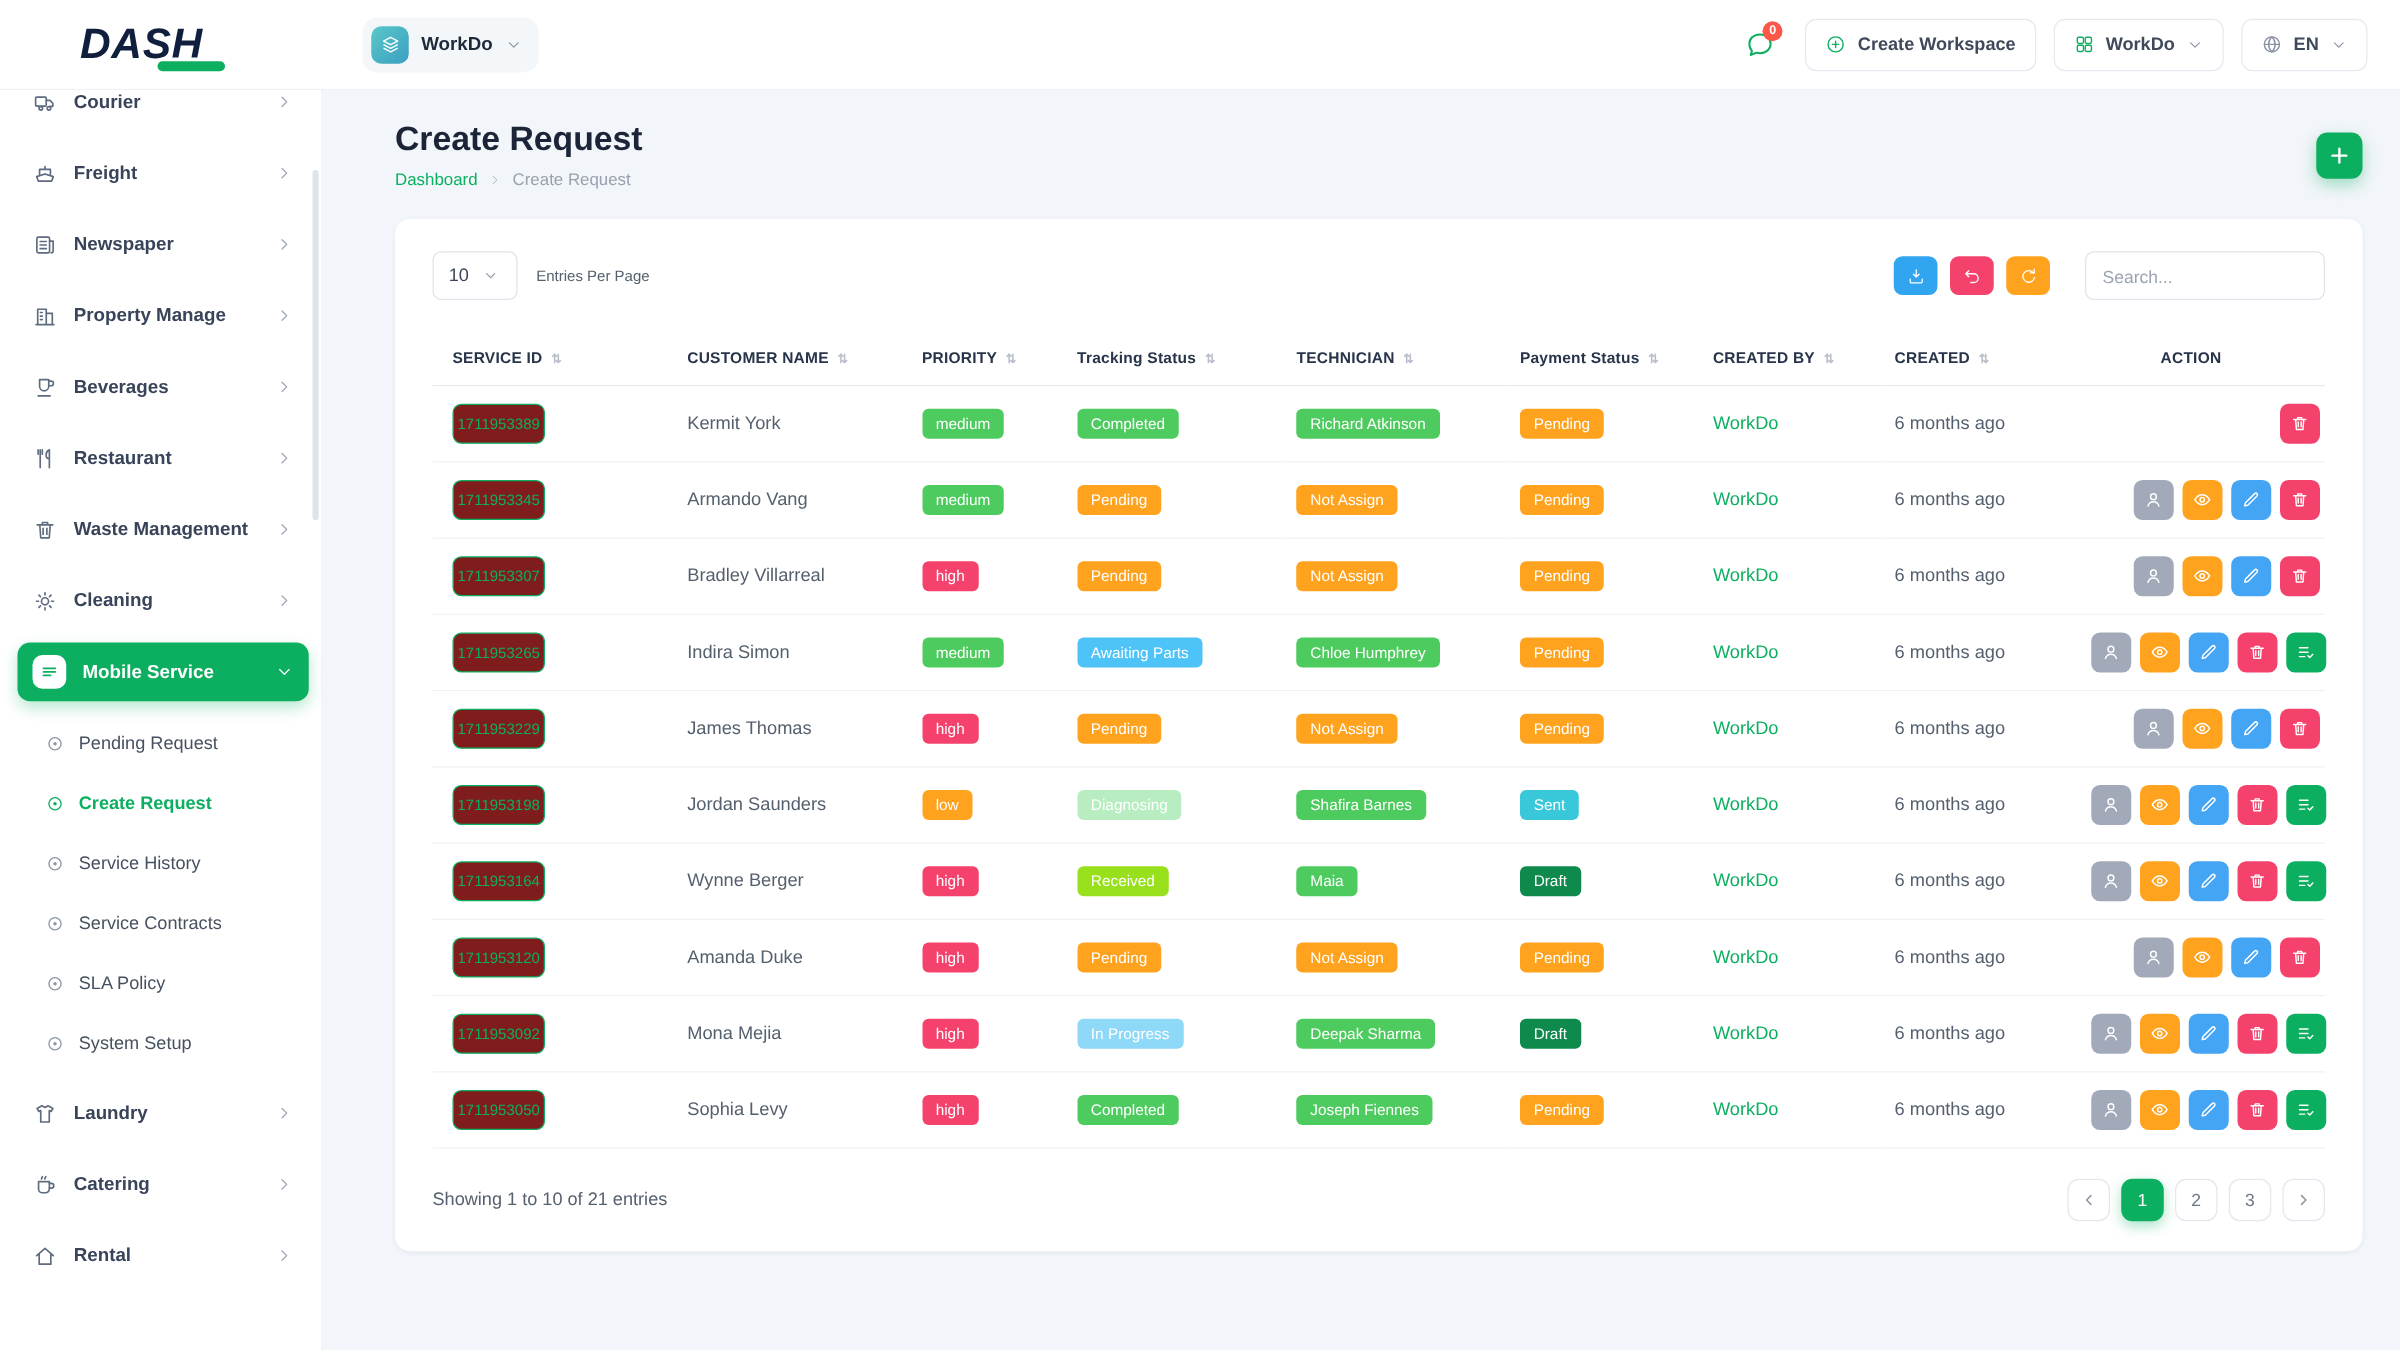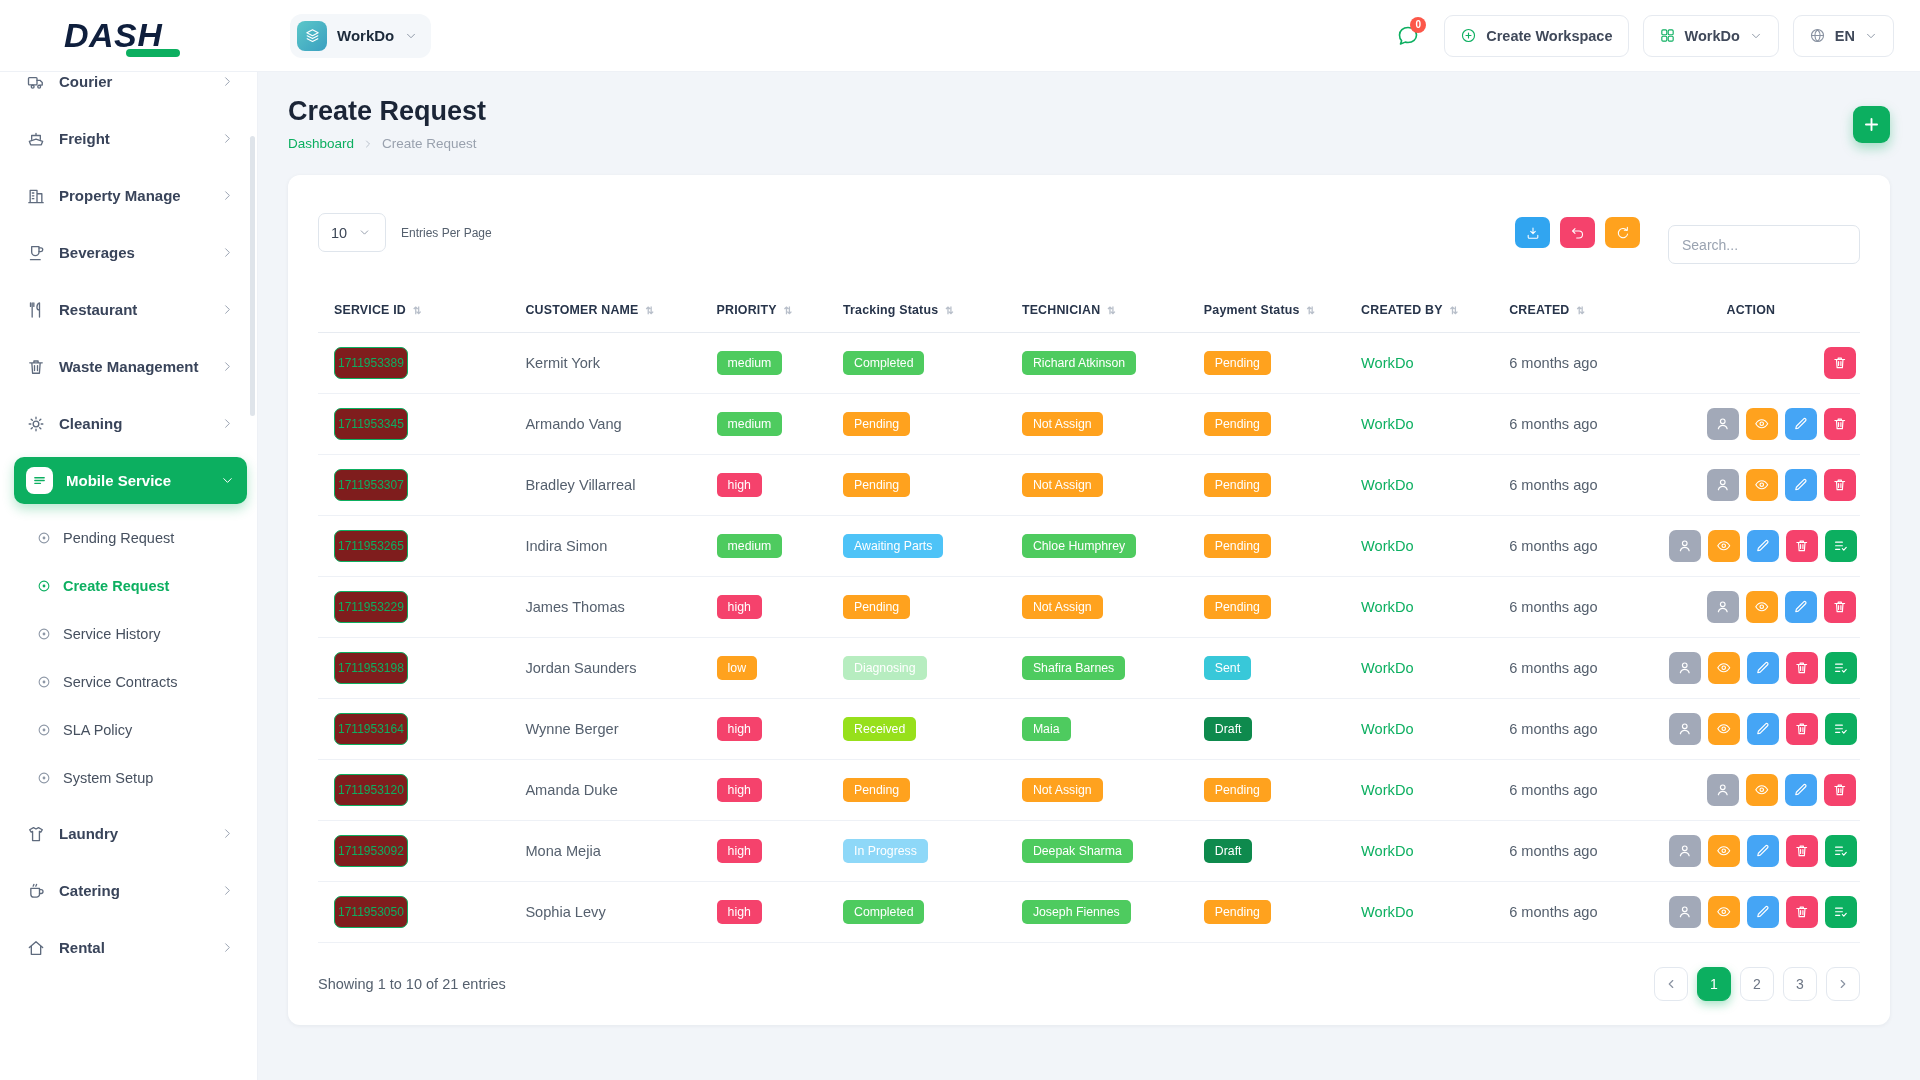--- a/index.html
+++ b/index.html
@@ -27,21 +27,21 @@
   .top-right{margin-left:auto;display:flex;align-items:center;gap:14px;}
   .chat-btn{position:relative;width:44px;height:44px;background:none;border:none;color:var(--green);cursor:pointer;display:flex;align-items:center;justify-content:center;}
   .chat-btn .bub{width:24px;height:24px;}
   .chat-badge{position:absolute;top:3px;right:4px;min-width:16px;height:16px;border-radius:8px;background:#fc5749;color:#fff;font-size:10px;font-weight:700;display:flex;align-items:center;justify-content:center;padding:0 4px;}
   .top-btn{height:42px;display:flex;align-items:center;gap:9px;background:#fff;border:1px solid #e6eaf0;border-radius:9px;padding:0 15px;font-size:14.5px;color:#40495a;font-weight:600;cursor:pointer;font-family:inherit;}
   .ti{width:17px;height:17px;}
   .ti-green{color:var(--green);}
   .ti-gray{color:#8a93a2;}
 
   
-  .body-row{display:flex;height:1008px;}
+  .body-row{display:flex;height:1008px;gap:28px;}
   .sidebar{width:258px;background:#fff;border-right:1px solid #eef1f6;position:relative;overflow:hidden;padding:0 10px 0 14px;flex:none;}
   #sidebar-list{margin-top:-14px;}
   .side-item{display:flex;align-items:center;gap:13px;height:47px;padding:0 12px;border-radius:10px;color:#39445a;cursor:pointer;margin-bottom:10px;}
   .s-ic{width:20px;height:20px;color:#5f6b7e;}
   .side-item .lbl{font-size:15px;font-weight:600;flex:1;white-space:nowrap;}
   .chev{width:15px;height:15px;color:#9aa3b2;}
   .side-item.active{background:var(--green);color:#fff;box-shadow:0 5px 12px rgba(12,175,96,.3);}
   .side-item.active .lbl{color:#fff;font-weight:700;}
   .side-item.active .chev{color:#fff;}
   .icon-box{width:27px;height:27px;background:#fff;border-radius:8px;color:var(--green);}
@@ -69,21 +69,21 @@
   .cc-left{display:flex;align-items:center;}
   .entries-select{height:39px;min-width:68px;border:1px solid #dfe5ec;border-radius:7px;background:#fff;display:flex;align-items:center;gap:11px;padding:0 12px;font-size:14.5px;color:#3c4656;cursor:pointer;font-family:inherit;}
   .entries-select .caret-sm{width:13px;height:13px;}
   .entries-label{margin-left:15px;font-size:12px;color:#55606e;}
   .cc-right{display:flex;align-items:center;gap:10px;}
   .tool-btn{width:35px;height:31px;border:none;border-radius:7px;color:#fff;cursor:pointer;display:flex;align-items:center;justify-content:center;}
   .tool-btn .ibox{width:16px;height:16px;}
   .t-blue{background:#31a5f0;}
   .t-pink{background:var(--pink);}
   .t-orange{background:var(--orange);}
-  .search{height:39px;width:192px;border:1px solid #dfe5ec;border-radius:7px;padding:0 13px;font-size:14px;color:#3c4656;outline:none;margin-left:18px;font-family:inherit;margin-top:24px;}
+  .search{height:39px;width:192px;border:1px solid #dfe5ec;border-radius:7px;padding:0 13px;font-size:14px;color:#3c4656;outline:none;margin-left:18px;font-family:inherit;}
   .search::placeholder{color:#9aa3b1;}
 
   table.grid{width:100%;border-collapse:collapse;table-layout:fixed;}
   .c-service{width:12.8%;} .c-customer{width:12.4%;} .c-priority{width:8.2%;}
   .c-tracking{width:11.6%;} .c-tech{width:11.8%;} .c-payment{width:10.2%;}
   .c-createdby{width:9.6%;} .c-created{width:9.9%;} .c-action{width:13.5%;}
   thead th{font-size:12.4px;font-weight:700;color:#27344a;text-align:left;padding:15px 10px;border-bottom:1px solid var(--border);white-space:nowrap;letter-spacing:.2px;}
   thead th:first-child,tbody td:first-child{padding-left:16px;}
   th .sort{color:#b8bfca;font-size:10px;margin-left:7px;}
   th.action-col{text-align:center;padding-right:20px;}
@@ -218,20 +218,35 @@
           <span class="lbl">Freight</span>
           <span class="ibox chev">
             <svg class="ic" viewBox="0 0 24 24" fill="none" stroke="currentColor" stroke-width="1.6" stroke-linecap="round" stroke-linejoin="round">
               <path d="M9 6l6 6-6 6"></path>
             </svg>
           </span>
         </div>
         <div class="side-item">
           <span class="ibox s-ic">
             <svg class="ic" viewBox="0 0 24 24" fill="none" stroke="currentColor" stroke-width="1.6" stroke-linecap="round" stroke-linejoin="round">
+              <rect x="4.2" y="4.5" width="12.2" height="15" rx="1.5"></rect>
+              <path d="M16.4 8.2h3.4v9.3a2 2 0 01-2 2"></path>
+              <path d="M7.3 8.6h6M7.3 12h6M7.3 15.4h6"></path>
+            </svg>
+          </span>
+          <span class="lbl">Newspaper</span>
+          <span class="ibox chev">
+            <svg class="ic" viewBox="0 0 24 24" fill="none" stroke="currentColor" stroke-width="1.6" stroke-linecap="round" stroke-linejoin="round">
+              <path d="M9 6l6 6-6 6"></path>
+            </svg>
+          </span>
+        </div>
+        <div class="side-item">
+          <span class="ibox s-ic">
+            <svg class="ic" viewBox="0 0 24 24" fill="none" stroke="currentColor" stroke-width="1.6" stroke-linecap="round" stroke-linejoin="round">
               <path d="M5 20V5.3h8.2V20M13.2 9.3h5.8V20M3.4 20h17.2"></path>
               <path d="M7.6 8.4h1.8M7.6 11.8h1.8M7.6 15.2h1.8"></path>
             </svg>
           </span>
           <span class="lbl">Property Manage</span>
           <span class="ibox chev">
             <svg class="ic" viewBox="0 0 24 24" fill="none" stroke="currentColor" stroke-width="1.6" stroke-linecap="round" stroke-linejoin="round">
               <path d="M9 6l6 6-6 6"></path>
             </svg>
           </span>

